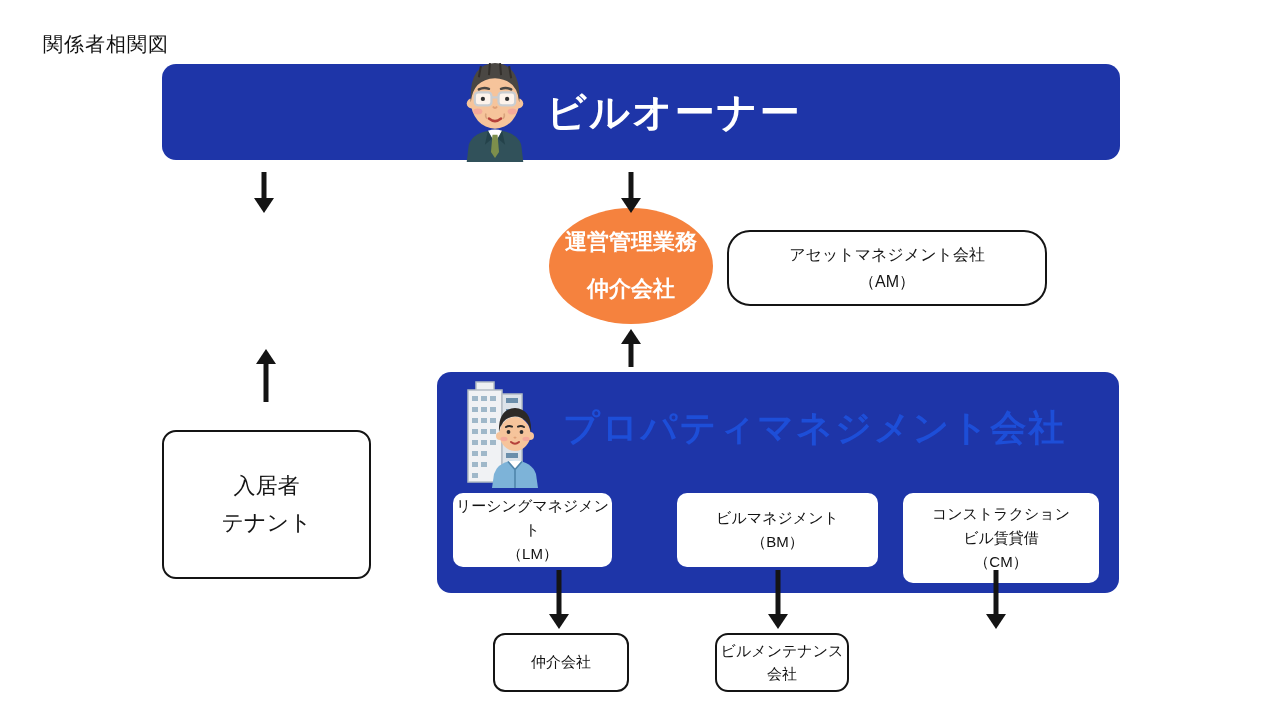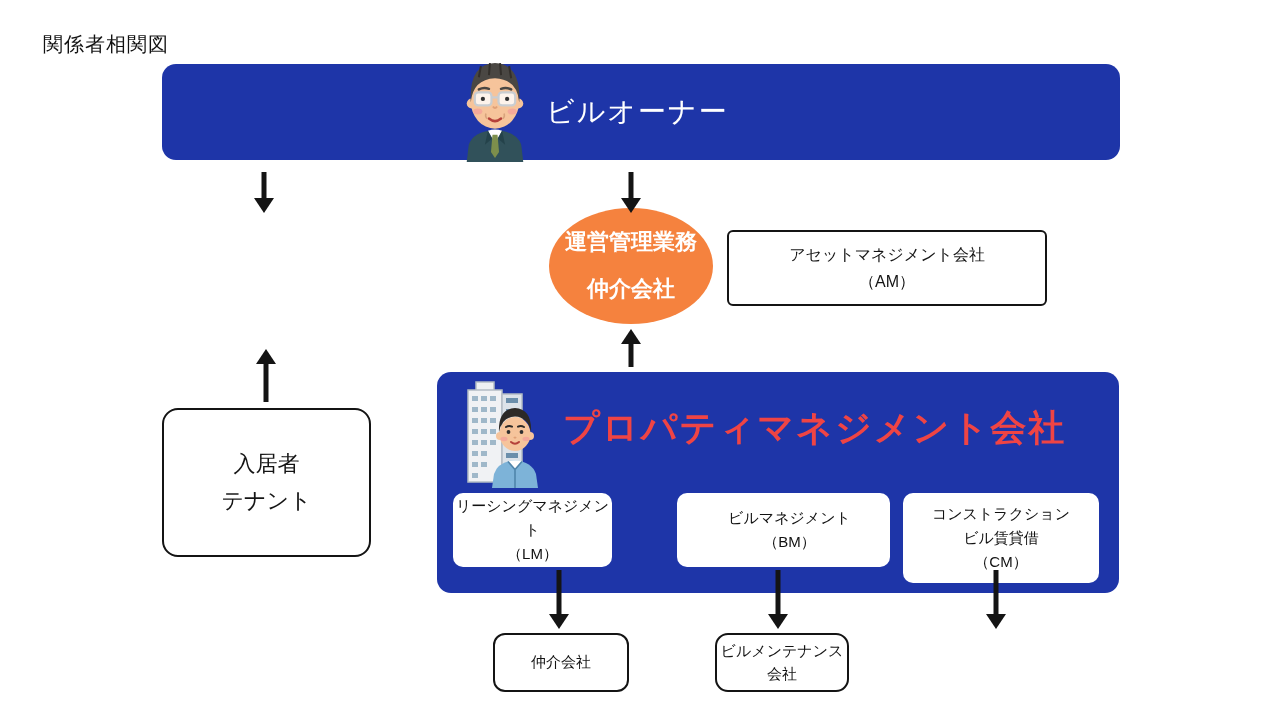--- a/index.html
+++ b/index.html
@@ -6,38 +6,38 @@
   .stage{
     position:relative;width:1280px;height:720px;background:#ffffff;overflow:hidden;
     font-family:"Liberation Sans","DejaVu Sans",sans-serif;color:#141414;
   }
   .abs{position:absolute;}
   .page-title{font-size:20px;font-weight:500;letter-spacing:1px;color:#111;}
   .banner{
     background:#1e35a8;border-radius:14px;
   }
   .banner-label{
-    display:flex;align-items:center;color:#ffffff;font-weight:400;
-    font-size:28px;letter-spacing:2px;white-space:nowrap;
+    display:flex;align-items:center;color:#ffffff;font-weight:700;
+    font-size:40px;letter-spacing:2px;white-space:nowrap;
   }
   .pm-title{
-    display:flex;align-items:center;color:#ef4444;font-weight:800;
+    display:flex;align-items:center;color:#1d4ed8;font-weight:800;
     font-size:36px;letter-spacing:2px;white-space:nowrap;
   }
   .ellipse{
     background:#f5823e;border-radius:50%;display:flex;flex-direction:column;
     align-items:center;justify-content:center;color:#ffffff;font-weight:800;
     font-size:22px;line-height:1.4;text-align:center;white-space:nowrap;
   }
   .wbox{
     background:#ffffff;border:2.5px solid #141414;border-radius:14px;
     display:flex;flex-direction:column;align-items:center;justify-content:center;
     text-align:center;
   }
-  .am-box{font-size:16px;line-height:1.7;border-radius:6px;}
+  .am-box{font-size:16px;line-height:1.7;border-radius:23px;}
   .tenant-box{font-size:22px;line-height:1.65;border-radius:14px;}
   .partner-box{font-size:15px;line-height:1.5;border-radius:12px;}
   .dept-box{
     background:#ffffff;border-radius:10px;display:flex;flex-direction:column;
     align-items:center;justify-content:center;text-align:center;
     font-size:15px;font-weight:500;line-height:1.6;color:#111;
   }
   .arrow-layer{position:absolute;left:0;top:0;pointer-events:none;z-index:6;}
   .icon{z-index:5;}
 </style>
@@ -81,21 +81,21 @@
   <div class="abs ellipse" style="left:549px;top:208px;width:164px;height:116px;gap:16px;">
     <div>運営管理業務</div>
     <div>仲介会社</div>
   </div>
 
   <div class="abs wbox am-box" style="left:727px;top:230px;width:316px;height:72px;">
     <div>アセットマネジメント会社</div>
     <div>（AM）</div>
   </div>
 
-  <div class="abs wbox tenant-box" style="left:162px;top:408px;width:205px;height:145px;border-radius:16px;">
+  <div class="abs wbox tenant-box" style="left:162px;top:430px;width:205px;height:145px;">
     <div>入居者</div>
     <div>テナント</div>
   </div>
 
   <div class="abs banner" style="left:437px;top:372px;width:682px;height:221px;"></div>
 
   <svg class="abs icon" style="left:452px;top:376px;" width="92" height="112" viewBox="0 0 92 112">
     <rect x="24" y="6" width="18" height="9" fill="#eef1f3" stroke="#b3bcc4" stroke-width="1.5"></rect>
     <rect x="16" y="14" width="34" height="92" fill="#f0f2f4" stroke="#b3bcc4" stroke-width="1.5"></rect>
     <rect x="50" y="18" width="20" height="84" fill="#dce3e9" stroke="#b3bcc4" stroke-width="1.5"></rect>
@@ -146,21 +146,21 @@
     <path d="M56,85.5 L63,93.5 L70,85.5 M63,93.5 L63,112" stroke="#4f85ab" stroke-width="1.6" fill="none"></path>
   </svg>
 
   <div class="abs pm-title" style="left:563px;top:372px;height:112px;">プロパティマネジメント会社</div>
 
   <div class="abs dept-box" style="left:453px;top:493px;width:159px;height:74px;">
     <div>リーシングマネジメント</div>
     <div>（LM）</div>
     <div></div>
   </div>
-  <div class="abs dept-box" style="left:677px;top:493px;width:201px;height:74px;padding-left:12px;">
+  <div class="abs dept-box" style="left:677px;top:493px;width:201px;height:74px;">
     <div>ビルマネジメント</div>
     <div>（BM）</div>
     <div></div>
   </div>
   <div class="abs dept-box" style="left:903px;top:493px;width:196px;height:90px;">
     <div>コンストラクション</div>
     <div>ビル賃貸借</div>
     <div>（CM）</div>
   </div>
 

